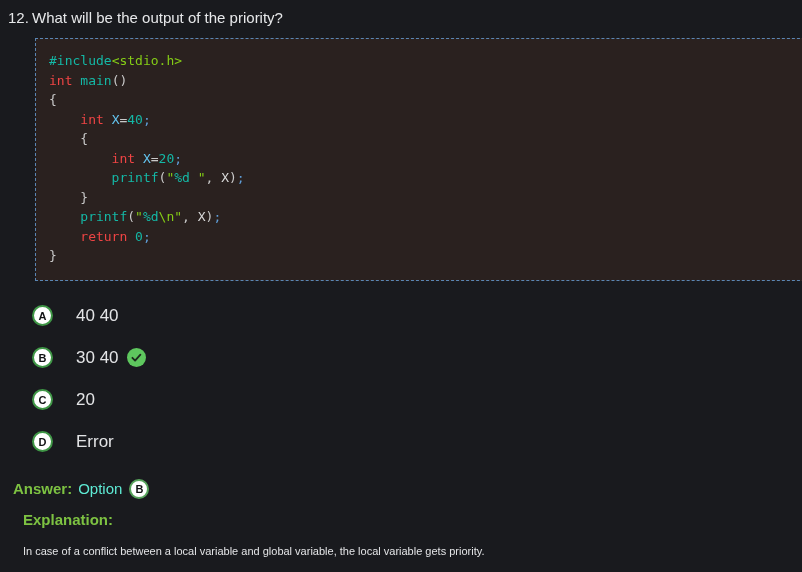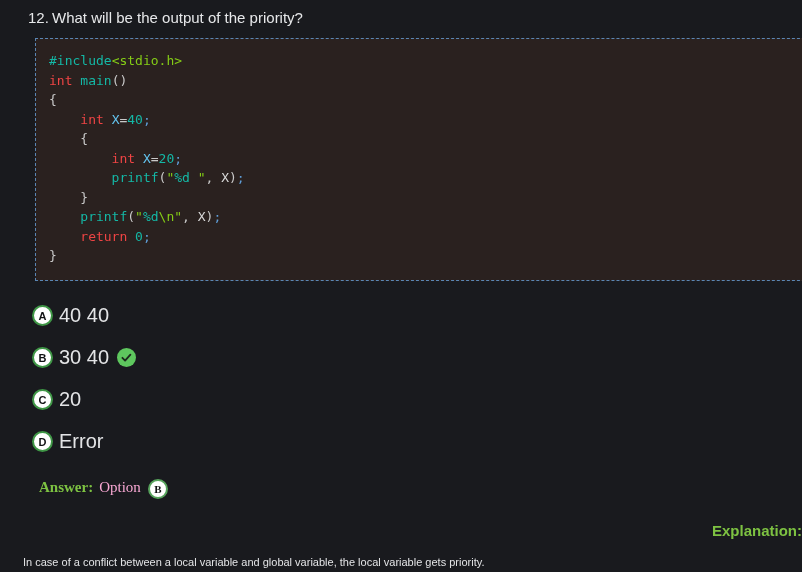--- a/index.html
+++ b/index.html
@@ -11,21 +11,21 @@
   }
   .page { position: relative; width: 802px; height: 572px; }
 
   
   .q-row {
     display: flex;
     margin: 9px 0 0 8px;
     font-size: 15px;
     color: #e7e8ea;
   }
-  .q-num { width: 24px; flex: 0 0 24px; margin-left: 20px; }
+  .q-num { width: 24px; flex: 0 0 24px; }
   .q-title { }
 
   
   .code-block {
     margin: 12px 0 0 35px;
     width: 790px; 
     background: #2a211f;
     border: 1px dashed #5a86b4;
     padding: 12px 0 14px 13px;
     font-family: "DejaVu Sans Mono", "Liberation Mono", monospace;
@@ -55,45 +55,44 @@
     width: 21px; height: 21px;
     background: #ffffff;
     border: 2px solid #3f9646;
     border-radius: 50%;
     color: #111214;
     font-size: 11px;
     font-weight: bold;
     display: flex; align-items: center; justify-content: center;
   }
   .option-label {
-    margin-left: 6px;
-    font-size: 20px;
+    margin-left: 23px;
+    font-size: 17px;
     color: #e3e4e6;
   }
   .check-icon {
     margin-left: 8px;
     width: 19px; height: 19px;
     display: inline-flex;
   }
 
   
   .answer-row {
     display: flex;
-    margin: 26px 0 0 39px;
+    align-items: center;
+    margin: 26px 0 0 13px;
     font-size: 15px;
-    font-family: Liberation Serif, serif;
   }
   .green-label { color: #7dc242; font-weight: bold; }
-  .answer-option-word { margin-left: 6px; color: #f9a8d4; }
+  .answer-option-word { margin-left: 6px; color: #5eead4; }
   .answer-row .badge { margin-left: 7px; width: 20px; height: 20px; border-color: #57a35c; }
 
   .explanation-label {
-    margin: 23px 0 0 23px;
+    margin: 12px 0 0 23px;
     font-size: 15px;
-    text-align: right;
   }
   .explanation-text {
     margin: 14px 0 0 23px;
     font-size: 11px;
     color: #e3e4e6;
     line-height: 19px;
   }
 </style>
 </head>
 <body>

